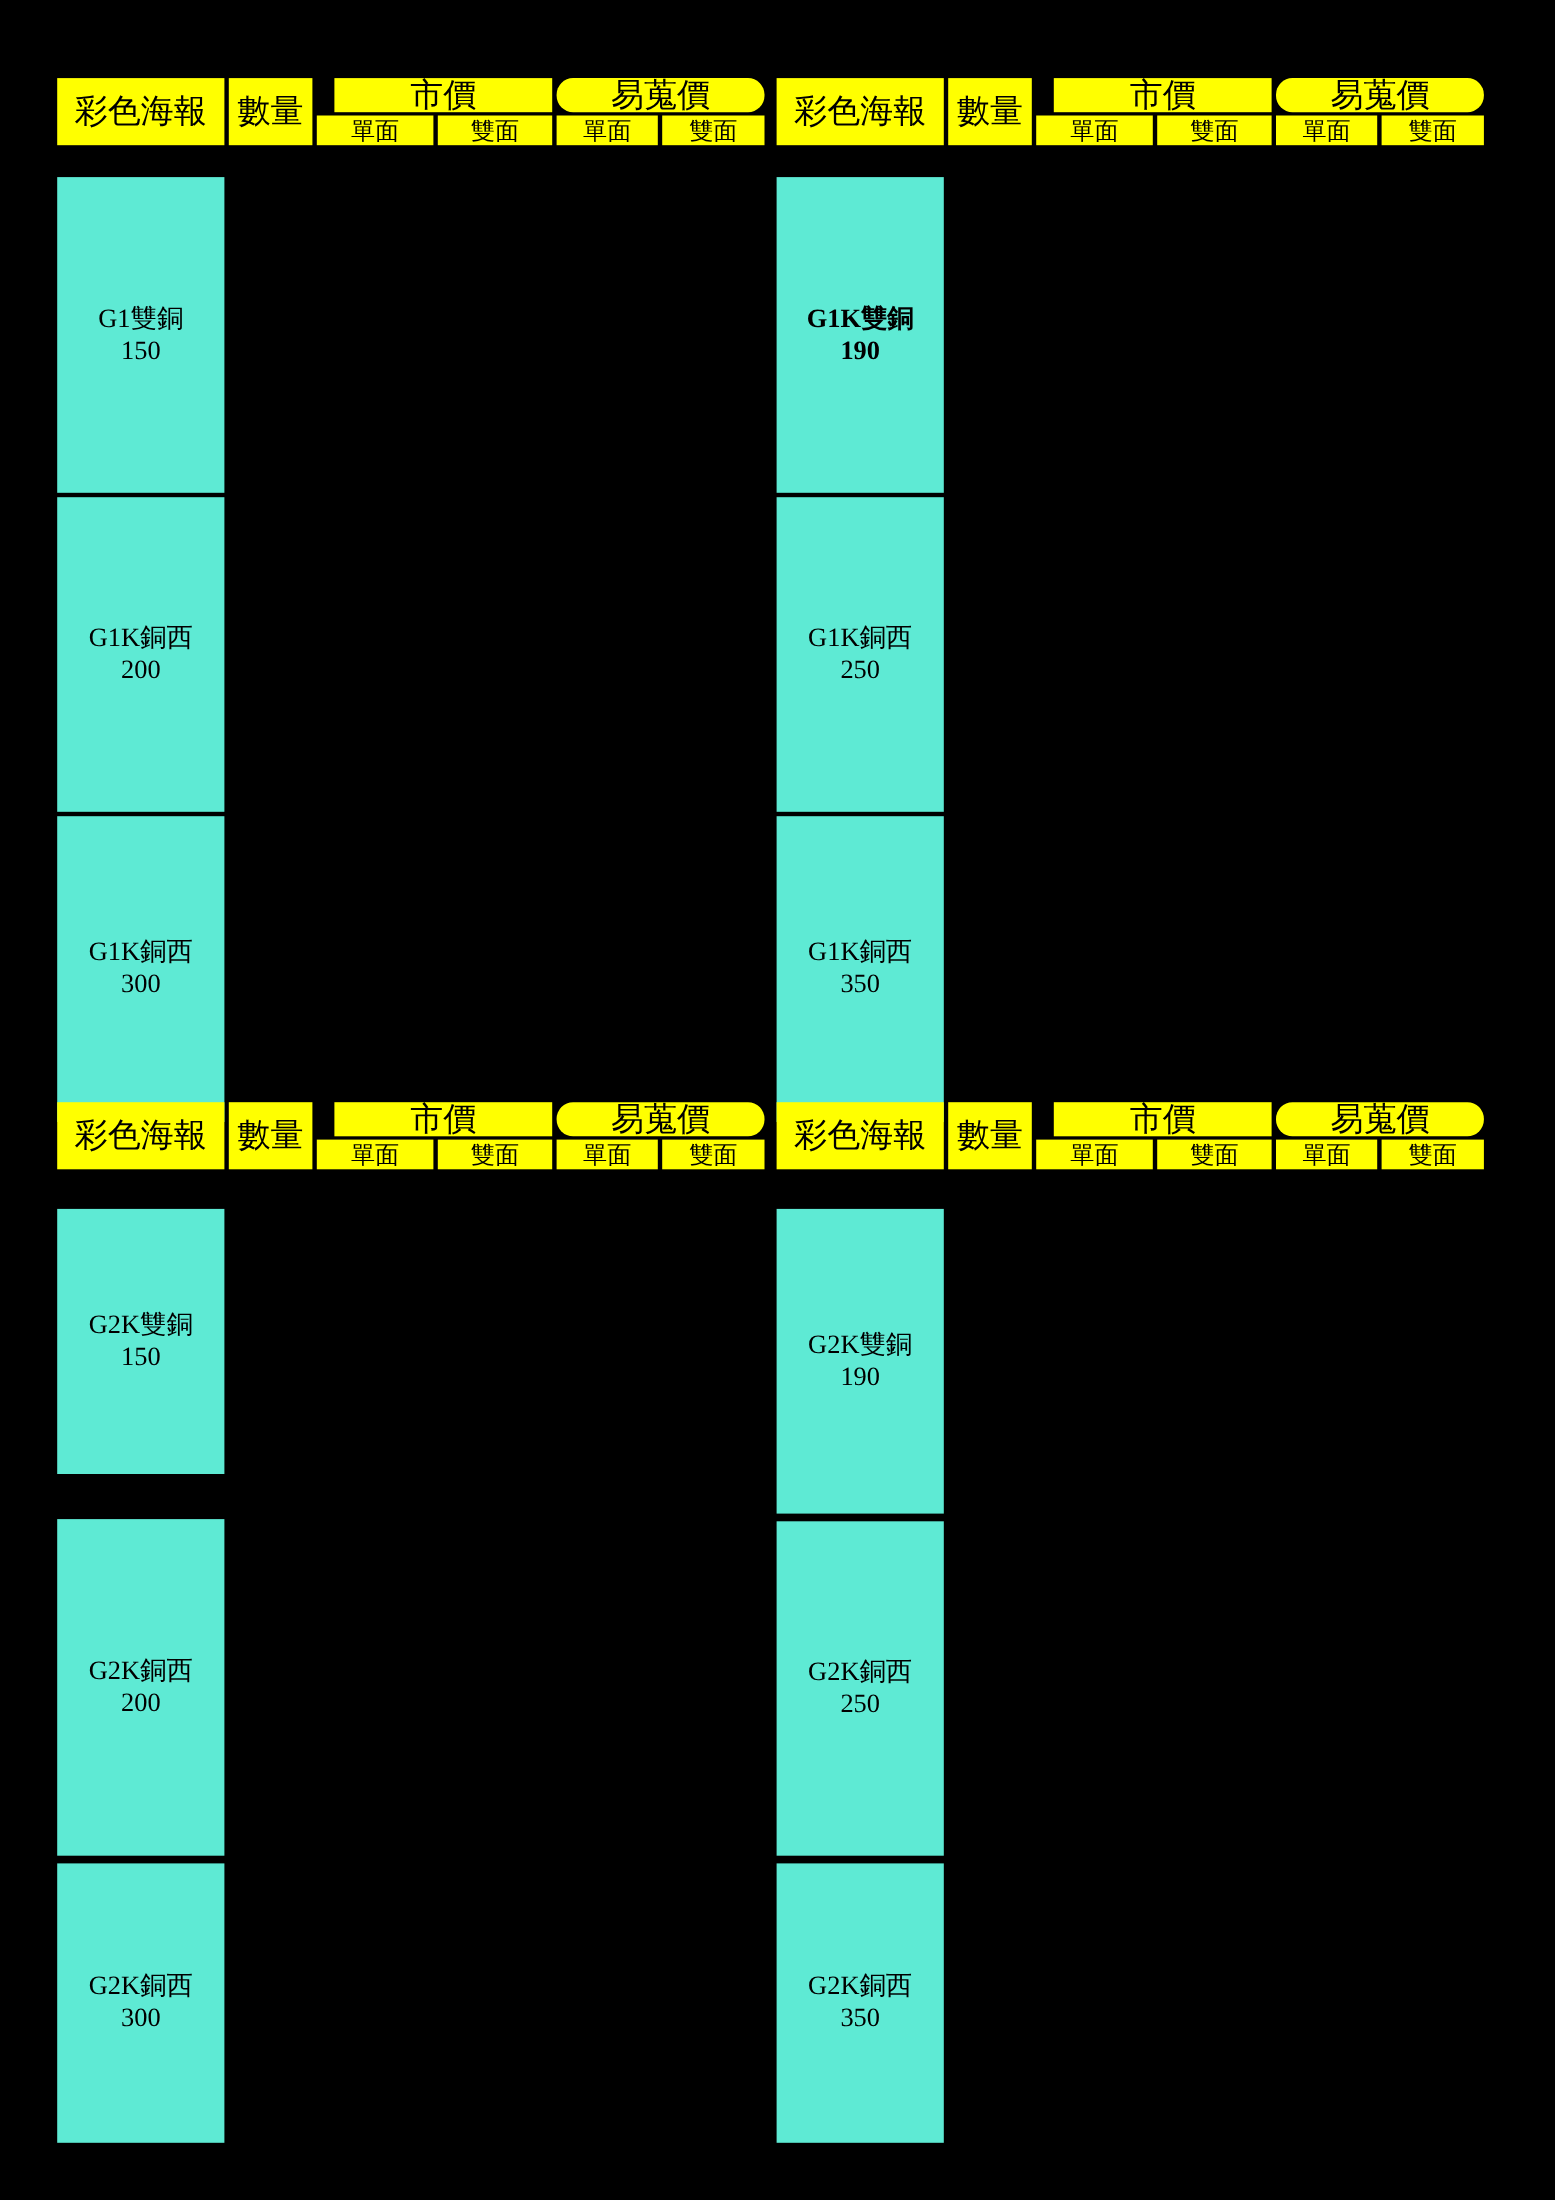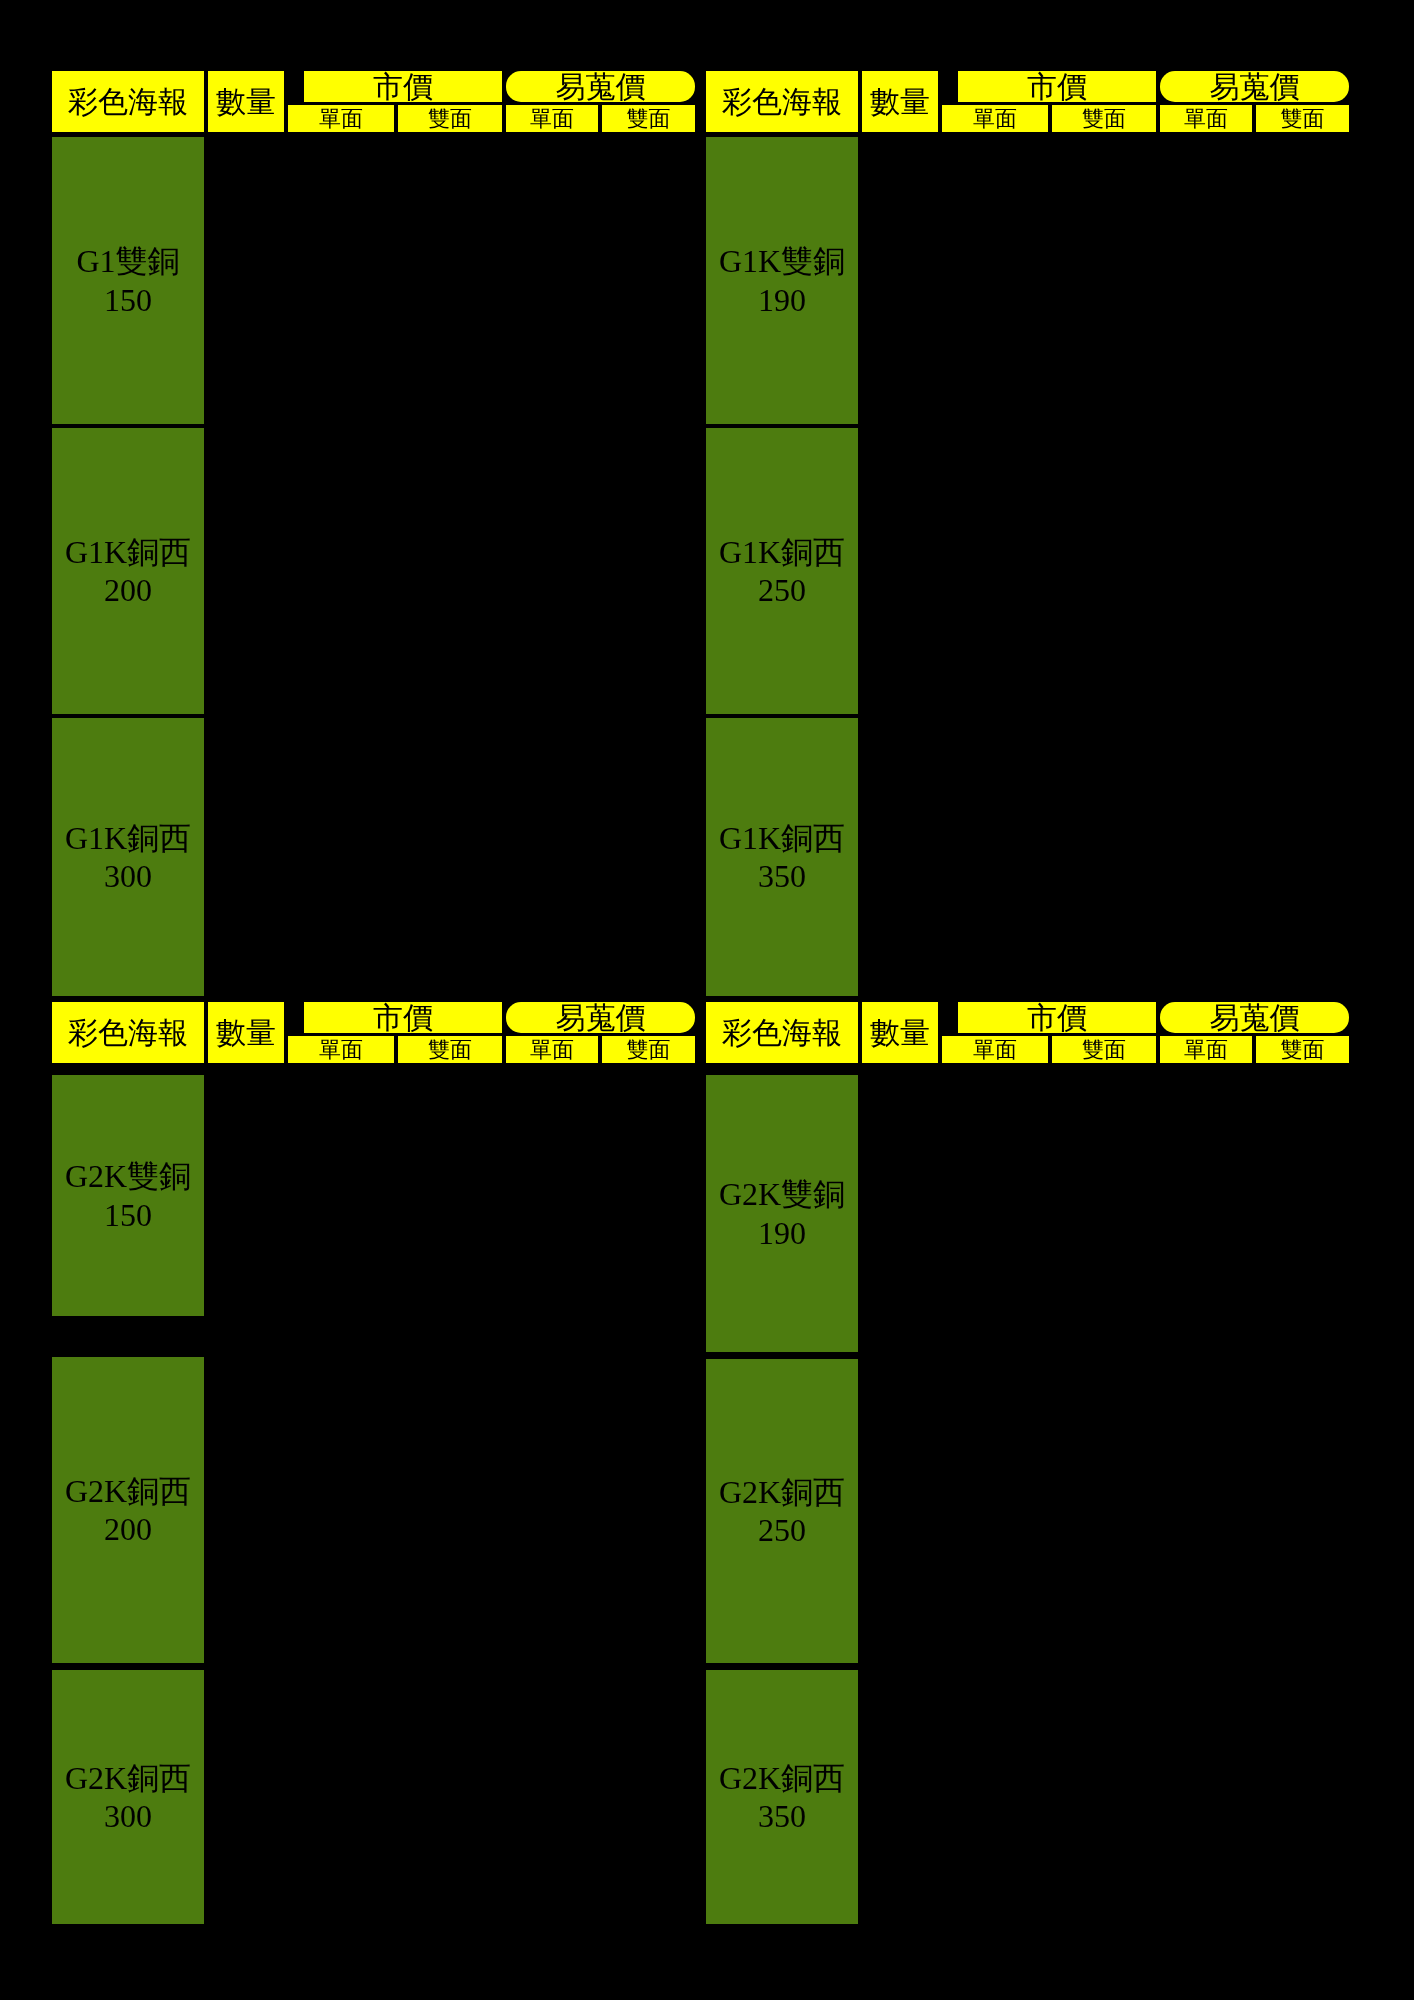--- a/index.html
+++ b/index.html
@@ -34,28 +34,29 @@
   .c-qty      { grid-column: 2; grid-row: 1 / 3; font-family: Liberation Serif, serif; }
   .c-market   { grid-column: 3 / 5; grid-row: 1; margin-left: 16px; }
   .c-easy     { grid-column: 5 / 7; grid-row: 1; border-radius: 15px; }
   .c-msingle  { grid-column: 3; grid-row: 2; }
   .c-mdouble  { grid-column: 4; grid-row: 2; }
   .c-esingle  { grid-column: 5; grid-row: 2; }
   .c-edouble  { grid-column: 6; grid-row: 2; }
   .sub { font-size: 22px; }
   .rowcell {
     position: absolute; left: 0; width: 152px;
-    background: #4d7c0f;
+    background: #5eead4;
     display: flex;
     flex-direction: column;
     align-items: center;
     justify-content: center;
-    font-size: 32px;
+    font-size: 24px;
     line-height: 1.2;
     text-align: center;
+    margin-top: 24px;
   }
 </style>
 </head>
 <body>
 
 <div class="canvas">
 
   <div class="tbl" style="left:52px; top:71px;">
     <div class="hdr">
       <div class="cell c-poster">彩色海報</div>
@@ -85,21 +86,21 @@
     <div class="hdr">
       <div class="cell c-poster">彩色海報</div>
       <div class="cell c-qty">數量</div>
       <div class="cell c-market">市價</div>
       <div class="cell c-easy">易蒐價</div>
       <div class="cell sub c-msingle">單面</div>
       <div class="cell sub c-mdouble">雙面</div>
       <div class="cell sub c-esingle">單面</div>
       <div class="cell sub c-edouble">雙面</div>
     </div>
-    <div class="rowcell" style="top:66px; height:287px;">
+    <div class="rowcell" style="top:66px; height:287px;font-weight:bold;">
       <span>G1K雙銅</span>
       <span>190</span>
     </div>
     <div class="rowcell" style="top:357px; height:286px;">
       <span>G1K銅西</span>
       <span>250</span>
     </div>
     <div class="rowcell" style="top:647px; height:278px;">
       <span>G1K銅西</span>
       <span>350</span>

